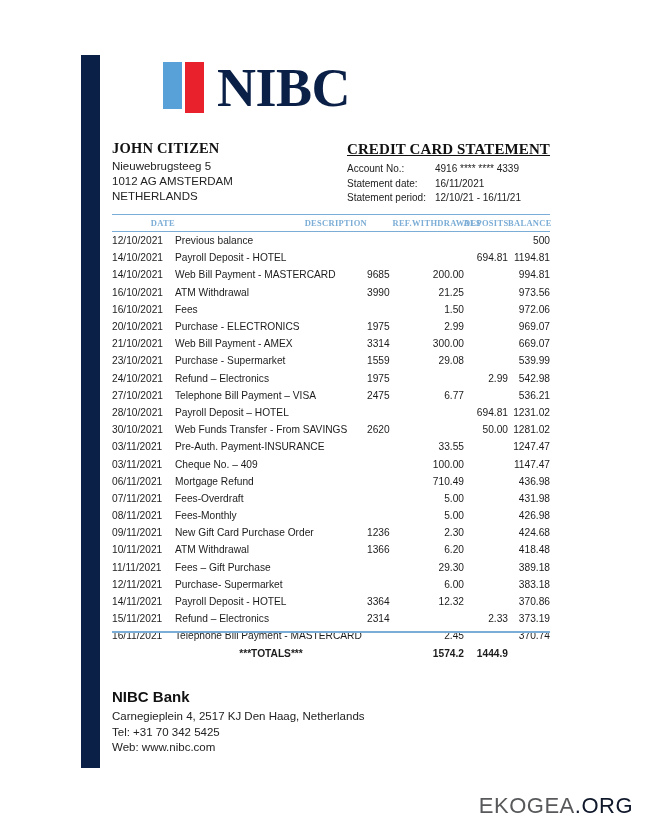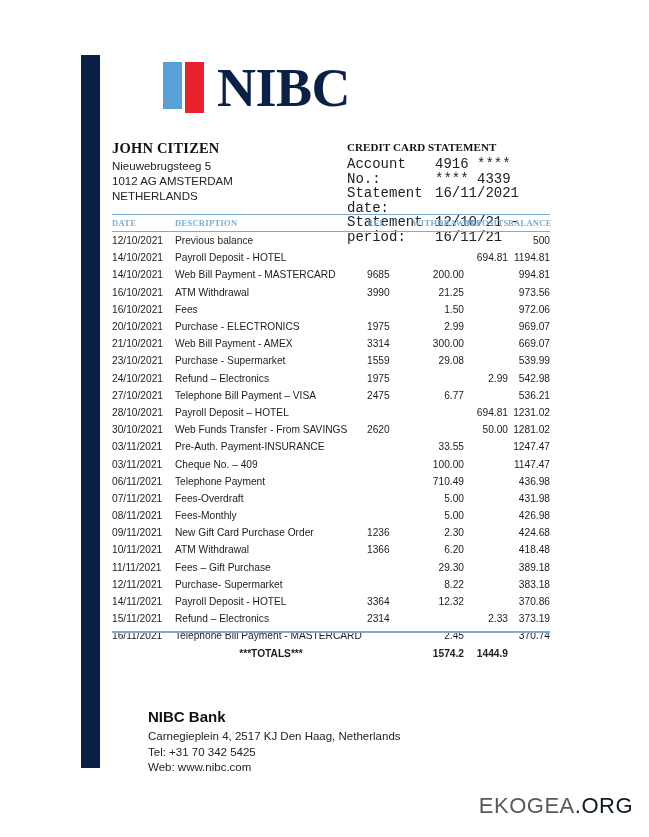--- a/index.html
+++ b/index.html
@@ -85,31 +85,31 @@
     line-height: 15px;
     color: #222;
   }
   #statement-block {
     width: 205px;
     padding-top: 1px;
   }
   #statement-title {
     font-family: "Liberation Serif", serif;
     font-weight: bold;
-    font-size: 11px;
+    font-size: 15px;
     margin-bottom: 4px;
     color: #111;
     letter-spacing: 0.1px;
+    text-decoration: underline;
   }
   .meta-line {
     display: flex;
-    font-size: 14px;
+    font-size: 10px;
     line-height: 14.5px;
     color: #222;
-    font-family: Liberation Mono, monospace;
   }
   .meta-label { width: 88px; flex: none; }
   .meta-value { flex: 1; }
 
   
   #table-wrap {
     position: absolute;
     left: 112px;
     top: 214px;
     width: 438px;
@@ -121,21 +121,21 @@
   }
   table.txn thead th {
     font-family: "Liberation Serif", serif;
     font-weight: bold;
     font-size: 8.5px;
     letter-spacing: 0.3px;
     color: #7badd6;
     padding: 3px 0 3px 0;
     border-top: 1.5px solid #7badd6;
     border-bottom: 1.5px solid #7badd6;
-    text-align: left;
+    text-align: right;
     white-space: nowrap;
     margin-top: 40px;
   }
   table.txn tbody td {
     font-size: 10.2px;
     line-height: 11px;
     padding: 3.1px 0;
     color: #1c1c1c;
     white-space: nowrap;
     overflow: hidden;
@@ -171,23 +171,22 @@
     top: 631px;
     width: 438px;
     height: 2px;
     background: #7badd6;
   }
 
   
   #footer {
     position: absolute;
     left: 112px;
-    top: 708px;
+    top: 688px;
     width: 420px;
-    margin-left: 36px;
   }
   #footer-name {
     font-size: 15px;
     font-weight: bold;
     color: #111;
     margin-bottom: 4px;
   }
   .footer-line {
     font-size: 11.5px;
     line-height: 15.5px;
@@ -374,21 +373,21 @@
         <tr>
           <td class="c-date">03/11/2021</td>
           <td class="c-desc">Cheque No. – 409</td>
           <td class="c-ref"></td>
           <td class="c-wd">100.00</td>
           <td class="c-dep"></td>
           <td class="c-bal">1147.47</td>
         </tr>
         <tr>
           <td class="c-date">06/11/2021</td>
-          <td class="c-desc">Telephone Payment</td>
+          <td class="c-desc">Mortgage Refund</td>
           <td class="c-ref"></td>
           <td class="c-wd">710.49</td>
           <td class="c-dep"></td>
           <td class="c-bal">436.98</td>
         </tr>
         <tr>
           <td class="c-date">07/11/2021</td>
           <td class="c-desc">Fees-Overdraft</td>
           <td class="c-ref"></td>
           <td class="c-wd">5.00</td>
@@ -424,21 +423,21 @@
           <td class="c-desc">Fees – Gift Purchase</td>
           <td class="c-ref"></td>
           <td class="c-wd">29.30</td>
           <td class="c-dep"></td>
           <td class="c-bal">389.18</td>
         </tr>
         <tr>
           <td class="c-date">12/11/2021</td>
           <td class="c-desc">Purchase- Supermarket</td>
           <td class="c-ref"></td>
-          <td class="c-wd">8.22</td>
+          <td class="c-wd">6.00</td>
           <td class="c-dep"></td>
           <td class="c-bal">383.18</td>
         </tr>
         <tr>
           <td class="c-date">14/11/2021</td>
           <td class="c-desc">Payroll Deposit - HOTEL</td>
           <td class="c-ref">3364</td>
           <td class="c-wd">12.32</td>
           <td class="c-dep"></td>
           <td class="c-bal">370.86</td>

